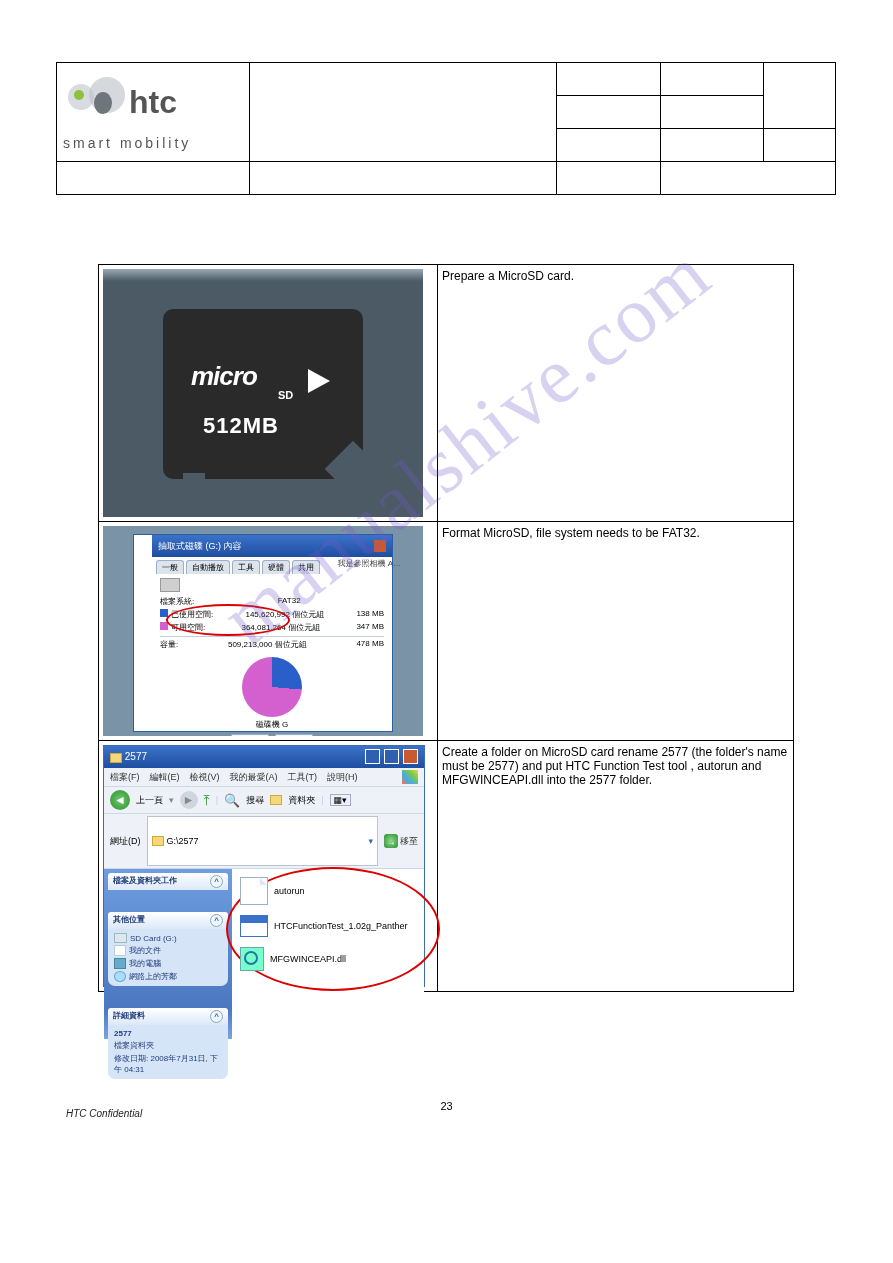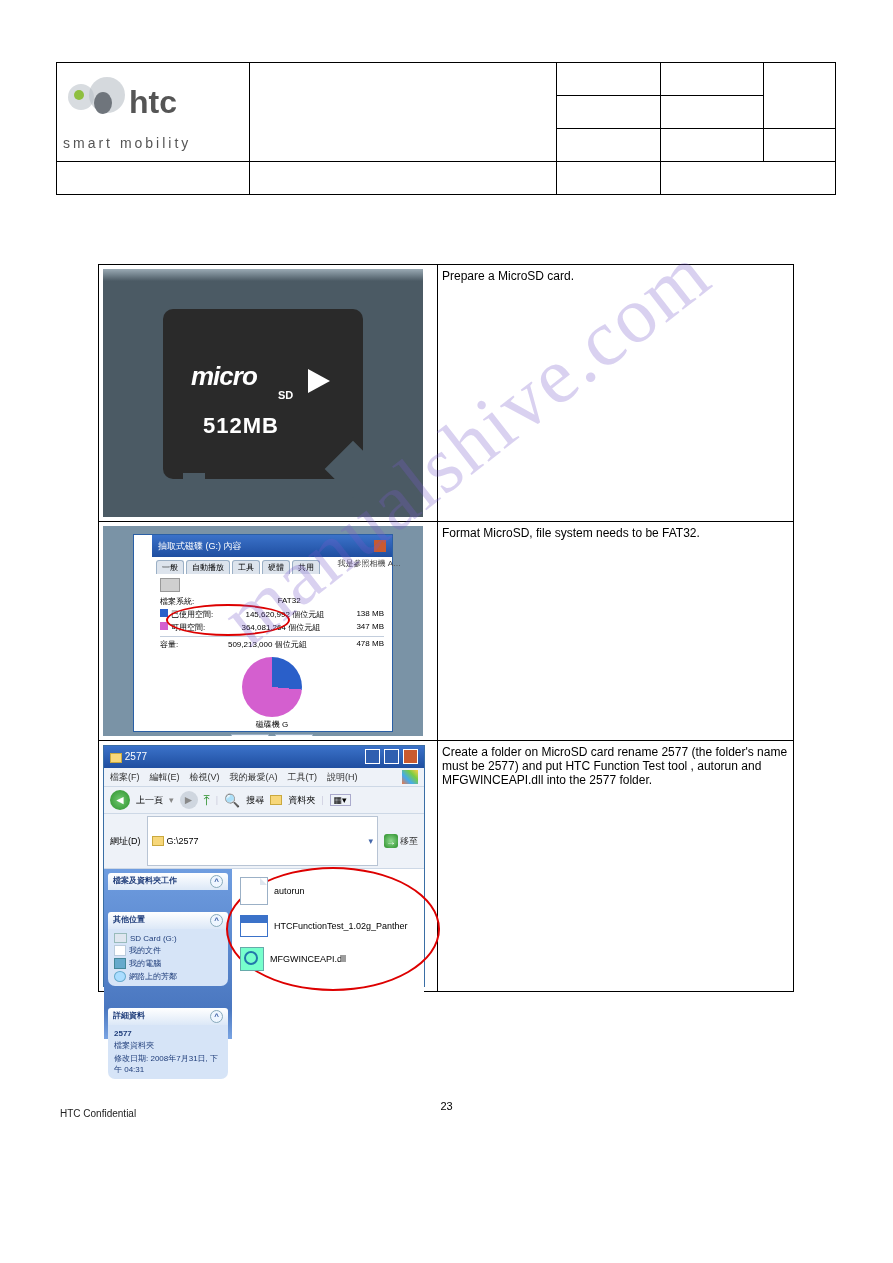--- a/index.html
+++ b/index.html
@@ -430,22 +430,23 @@
   }
   .footer {
     position: absolute;
     left: 56px;
     width: 780px;
     top: 1108px;
     font-size: 10px;
     color: #222;
   }
   .conf {
+    font-style: italic;
     float: left;
-    margin-left: 4px;
+    margin-left: 10px;
   }
   .sig {
     float: right;
     text-align: left;
     font-style: italic;
     width: 320px;
   }
   .sig hr {
     border: none;
     border-top: 1px dashed #444;

